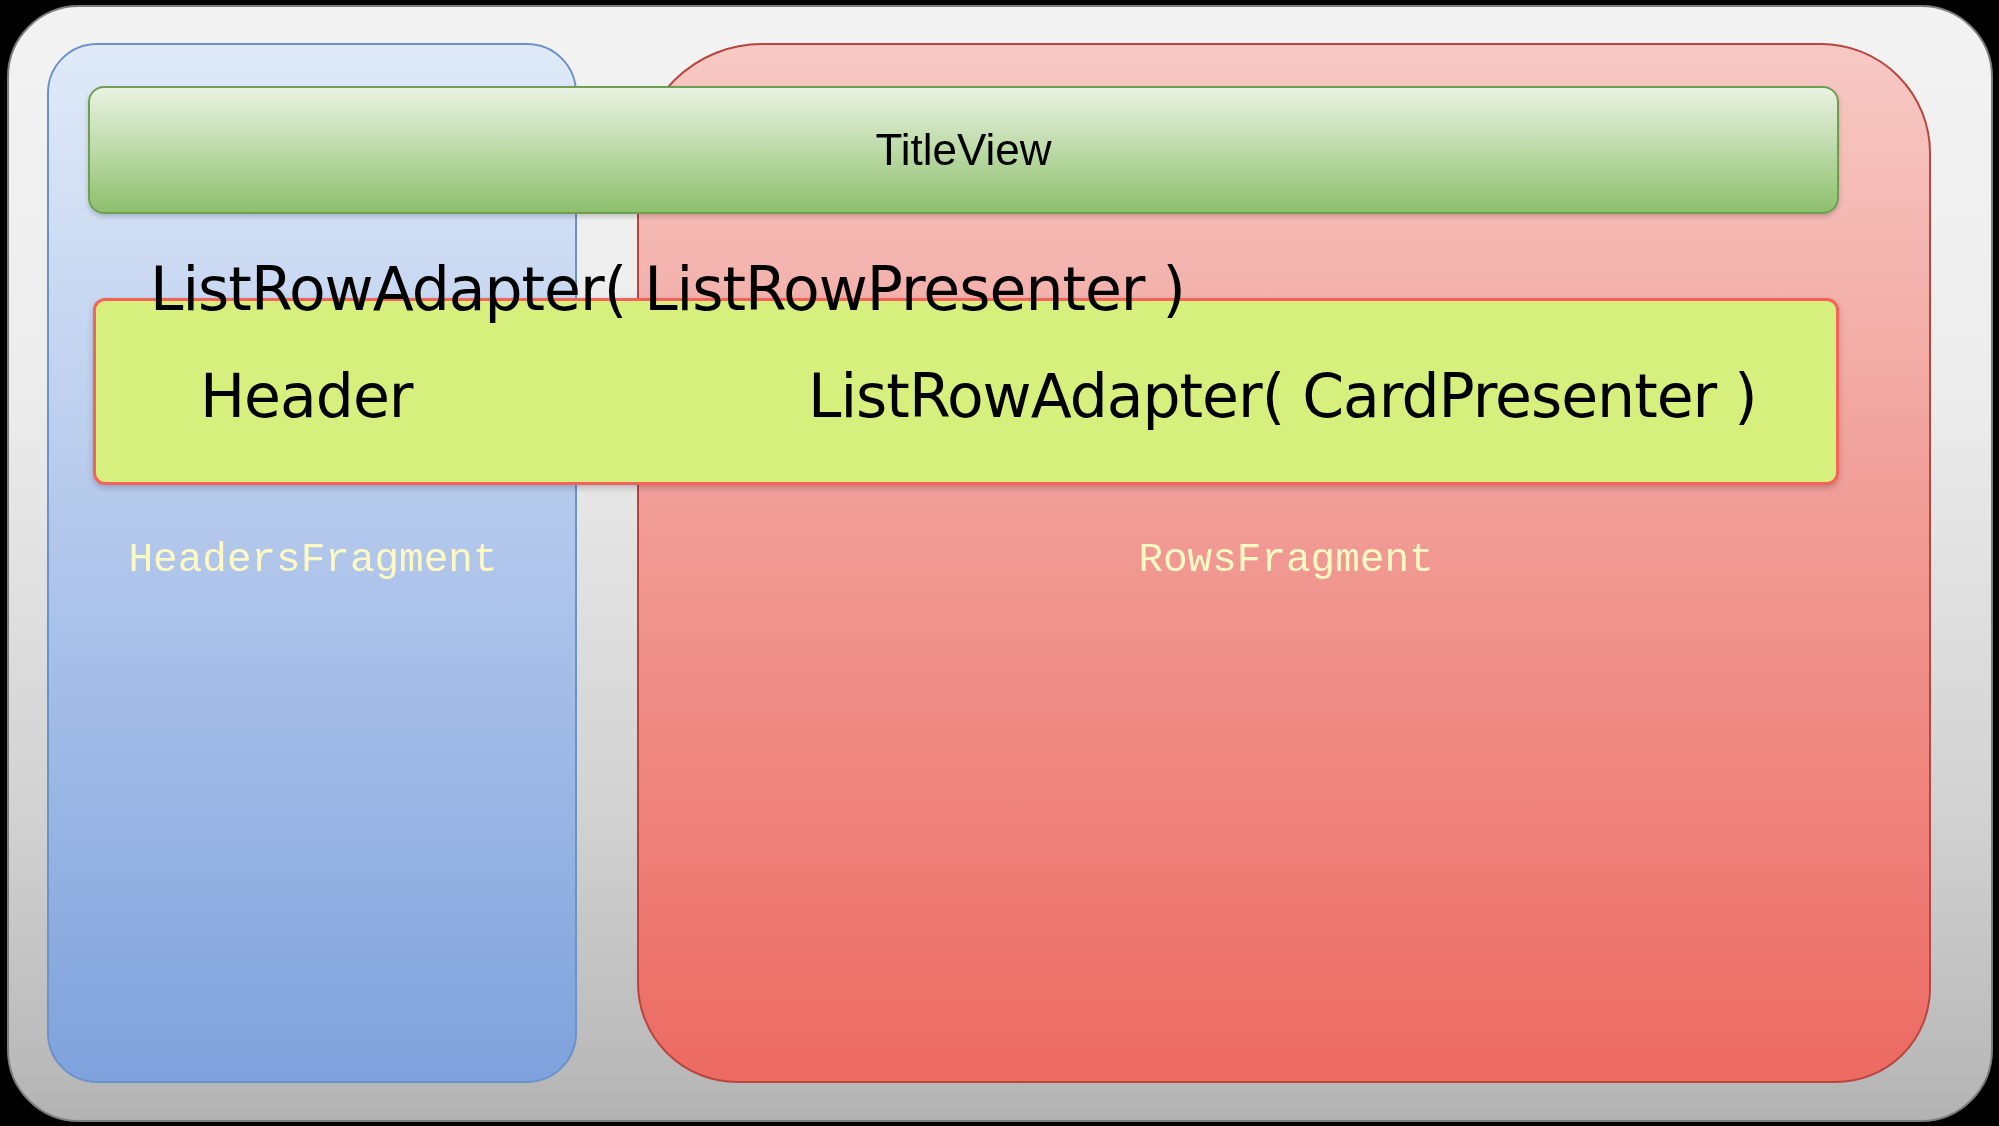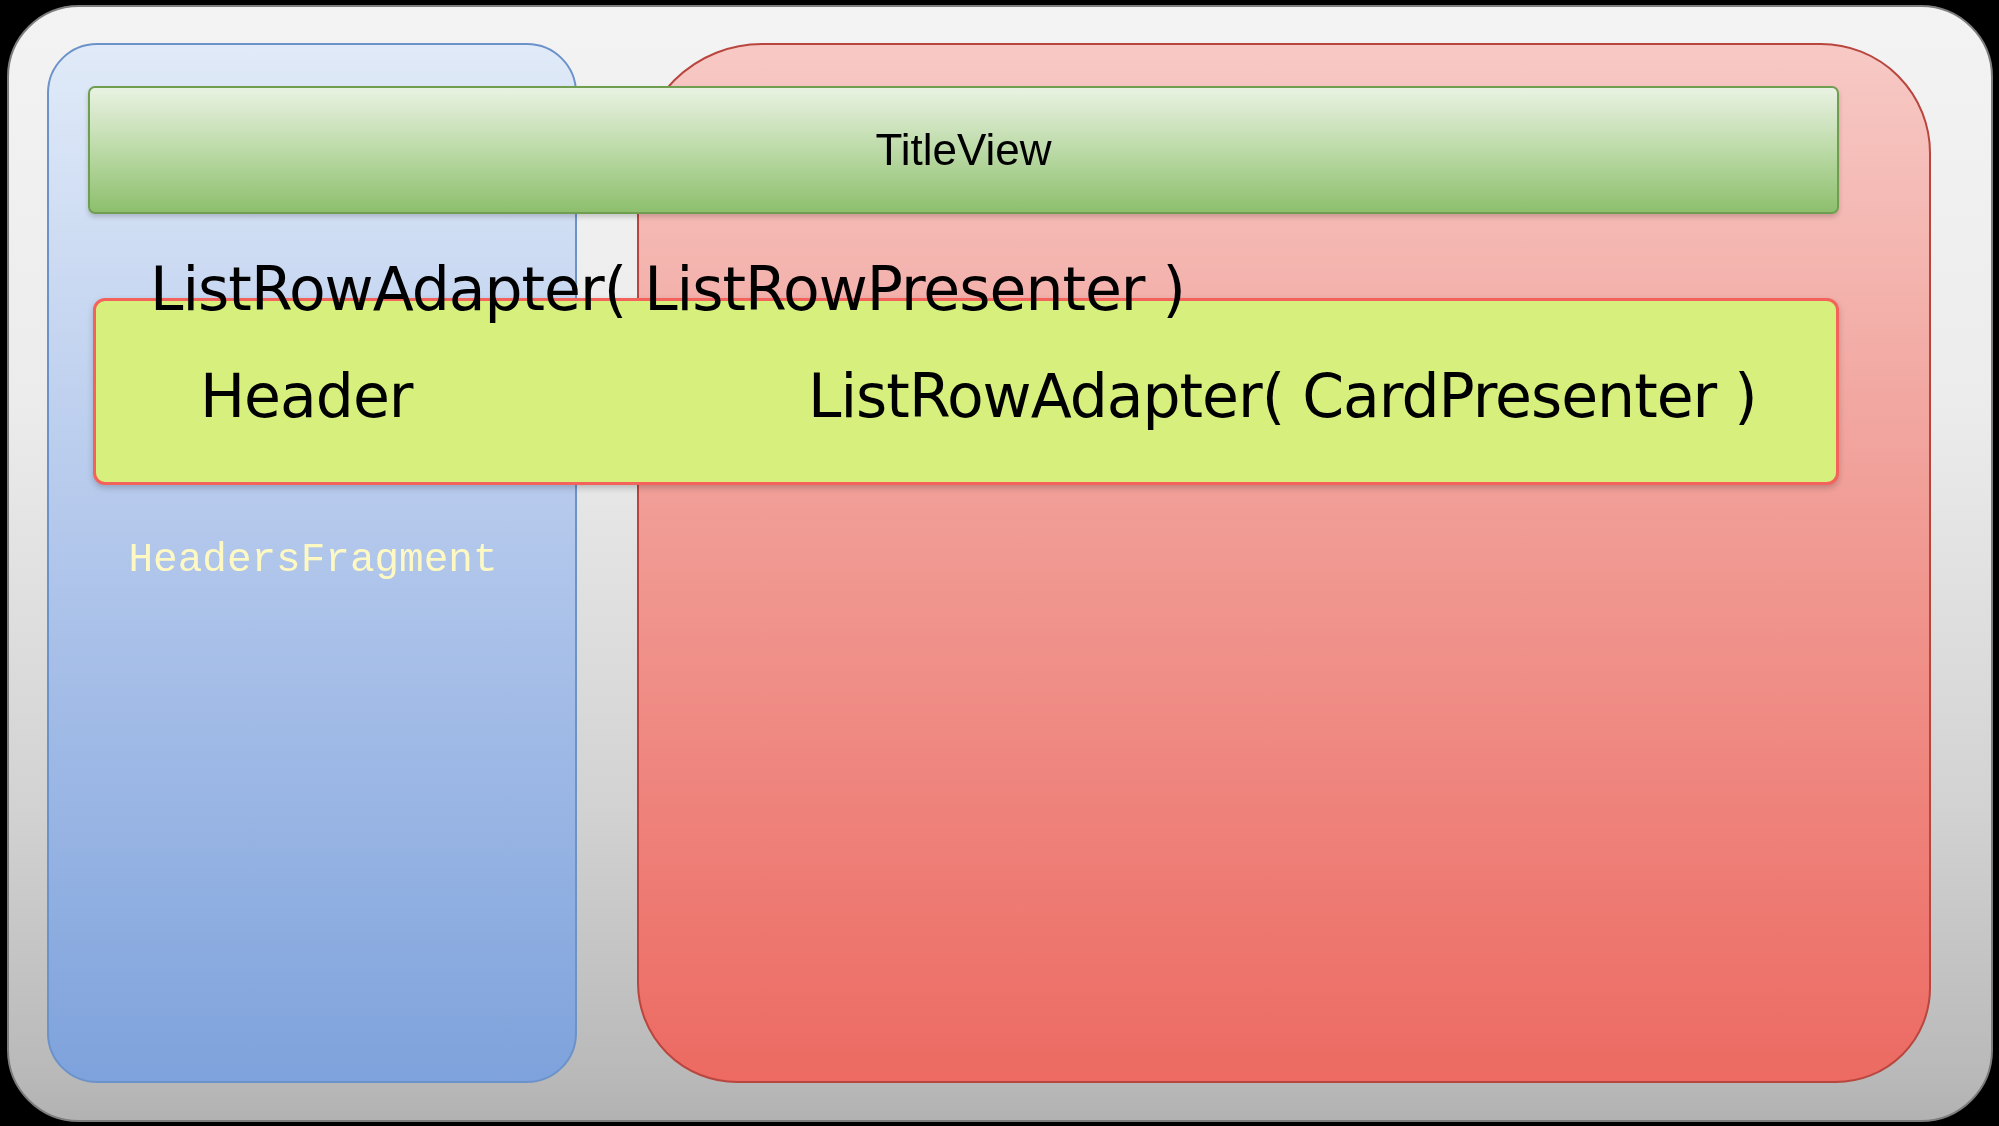--- a/index.html
+++ b/index.html
@@ -40,21 +40,21 @@
     border: 2px solid #b9463e;
     border-radius: 125px 110px 95px 100px;
     background: linear-gradient(180deg, #f7c9c5 0%, #f09a93 48%, #ec6a62 100%);
   }
   
   .green-bar {
     position: absolute;
     left: 88px; top: 86px;
     width: 1747px; height: 124px;
     border: 2px solid #6f9e51;
-    border-radius: 7px;
+    border-radius: 16px;
     background: linear-gradient(180deg, #e9f2e2 0%, #bcdaa7 50%, #8dbf6d 100%);
     box-shadow: 0 3px 5px rgba(0,0,0,0.18);
     display: flex; align-items: center; justify-content: center;
     font-size: 44px; color: #000;
   }
   
   .yellow-box {
     position: absolute;
     left: 93px; top: 298px;
     width: 1740px; height: 181px;
@@ -107,13 +107,14 @@
   <div class="yellow-box"></div>
 
   <div class="code-text line1">ListRowAdapter( ListRowPresenter )</div>
 
   <div class="code-text header-label">Header</div>
 
   <div class="code-text card-line">ListRowAdapter( CardPresenter )</div>
 
   <div class="frag-label headers-frag">HeadersFragment</div>
 
+  <div class="frag-label rows-frag">RowsFragment</div>
 </div>
 
 </body></html>

